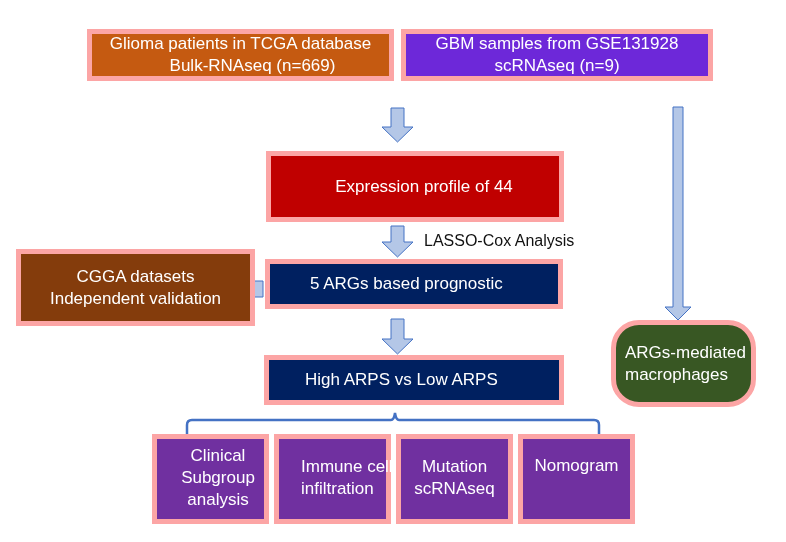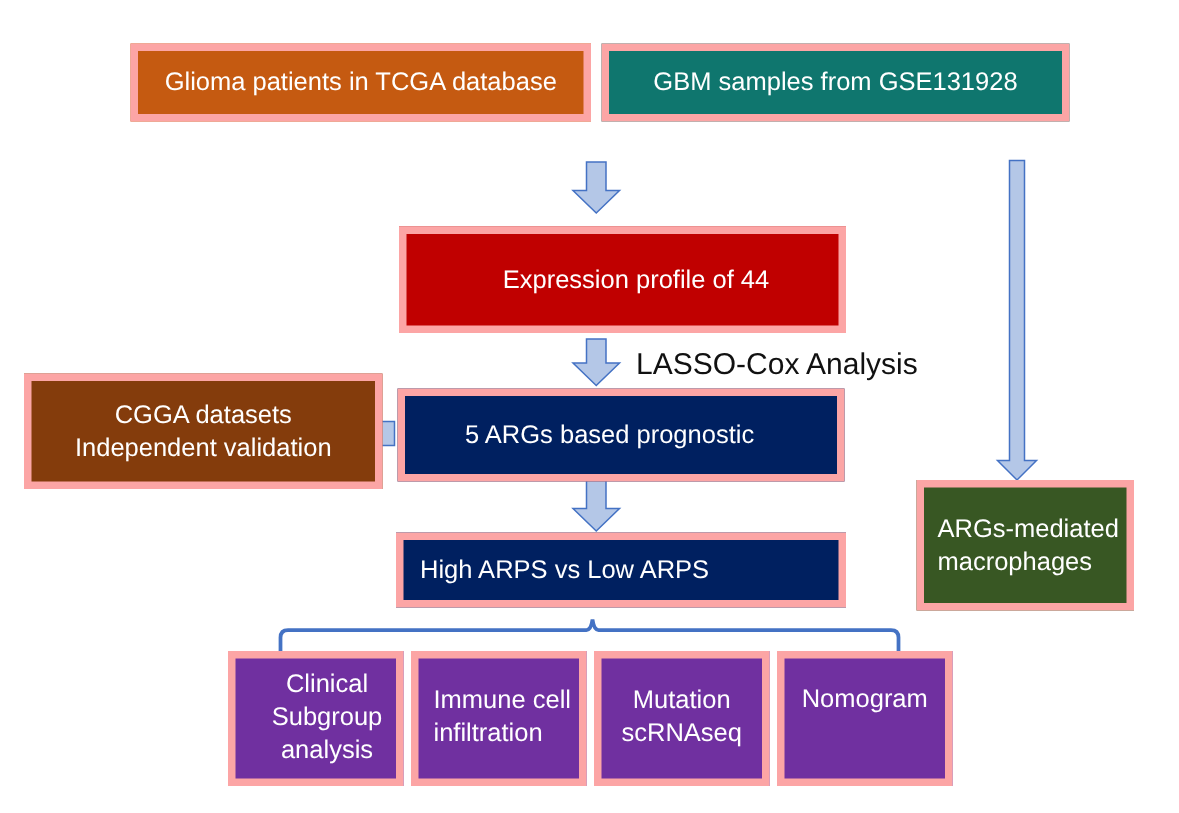--- a/index.html
+++ b/index.html
@@ -9,21 +9,21 @@
     }
     .box {
       position: absolute; box-sizing: border-box; border: 5px solid #fca5a5;
       color: #ffffff; display: flex; flex-direction: column; justify-content: center;
       font-size: 17px; line-height: 22px;
     }
     .box span { display: block; white-space: nowrap; }
     .center { align-items: center; text-align: center; }
     .left { align-items: flex-start; text-align: left; }
     svg.overlay { position: absolute; left: 0; top: 0; }
-    .label { position: absolute; font-size: 20px; color: #111111; white-space: nowrap; }
+    .label { position: absolute; font-size: 16px; color: #111111; white-space: nowrap; }
   </style>
 </head>
 <body>
 
 <svg class="overlay" width="786" height="542">
 
   <path d="M391,108 L404,108 L404,127 L413,127 L397.5,142 L382,127 L391,127 Z" fill="#b4c7e7" stroke="#4472c4" stroke-width="1"></path>
 
   <path d="M391,226 L404,226 L404,242 L413,242 L397.5,257 L382,242 L391,242 Z" fill="#b4c7e7" stroke="#4472c4" stroke-width="1"></path>
 
@@ -31,57 +31,59 @@
 
   <path d="M391,319 L404,319 L404,339 L413,339 L397.5,354 L382,339 L391,339 Z" fill="#b4c7e7" stroke="#4472c4" stroke-width="1"></path>
 
   <path d="M673,107 L683,107 L683,307 L691,307 L678,320 L665,307 L673,307 Z" fill="#b4c7e7" stroke="#4472c4" stroke-width="1"></path>
 
   <path d="M187,434 L187,425 Q187,420 192,420 L391,420 Q394,420 395,413 Q396,420 399,420 L594,420 Q599,420 599,425 L599,434" fill="none" stroke="#4472c4" stroke-width="2.5"></path>
 </svg>
 
 <div class="box center" style="left:87px; top:29px; width:307px; height:52px; background:#c55a11;">
   <span>Glioma patients in TCGA database</span>
+  <span style="padding-left:24px;">Bulk-RNAseq (n=669)</span>
 </div>
 
-<div class="box center" style="left:401px; top:29px; width:312px; height:52px; background:#0f766e;">
+<div class="box center" style="left:401px; top:29px; width:312px; height:52px; background:#6d28d9;">
   <span>GBM samples from GSE131928</span>
+  <span>scRNAseq  (n=9)</span>
 </div>
 
 <div class="box center" style="left:266px; top:151px; width:298px; height:71px; background:#c00000;">
   <span style="padding-right:30px;margin-left:48px;">Expression profile of 44</span>
 </div>
 
 <div class="label" style="left:424px; top:232px;">LASSO-Cox Analysis</div>
 
-<div class="box left" style="left:265px; top:259px; width:298px; height:62px; background:#002060; padding-left:40px;">
+<div class="box left" style="left:265px; top:259px; width:298px; height:50px; background:#002060; padding-left:40px;">
   <span>5 ARGs based prognostic</span>
 </div>
 
 <div class="box center" style="left:16px; top:249px; width:239px; height:77px; background:#843c0c;">
   <span>CGGA datasets</span>
   <span>Independent validation</span>
 </div>
 
-<div class="box left" style="left:264px; top:355px; width:300px; height:50px; background:#002060; padding-left:11px;">
+<div class="box left" style="left:264px; top:355px; width:300px; height:50px; background:#002060; padding-left:36px;">
   <span>High ARPS vs Low ARPS</span>
 </div>
 
-<div class="box left" style="left:611px; top:320px; width:145px; height:87px; background:#385723; padding-left:9px;">
+<div class="box left" style="left:611px; top:320px; width:145px; height:87px; background:#385723; padding-left:9px;border-radius:28px;">
   <span>ARGs-mediated</span>
   <span>macrophages</span>
 </div>
 
 <div class="box left" style="left:152px; top:434px; width:117px; height:90px; background:#7030a0; padding-left:15px; justify-content:flex-start; padding-top:6px;align-items:center;">
   <span>Clinical</span>
   <span>Subgroup</span>
   <span>analysis</span>
 </div>
 
-<div class="box left" style="left:274px; top:434px; width:117px; height:90px; background:#7030a0; padding-left:10px; justify-content:flex-start; padding-top:17px;">
+<div class="box left" style="left:274px; top:434px; width:117px; height:90px; background:#7030a0; padding-left:22px; justify-content:flex-start; padding-top:17px;">
   <span>Immune cell</span>
   <span>infiltration</span>
 </div>
 
 <div class="box center" style="left:396px; top:434px; width:117px; height:90px; background:#7030a0; justify-content:flex-start; padding-top:17px;">
   <span>Mutation</span>
   <span>scRNAseq</span>
 </div>
 
 <div class="box center" style="left:518px; top:434px; width:117px; height:90px; background:#7030a0; justify-content:flex-start; padding-top:16px;">

